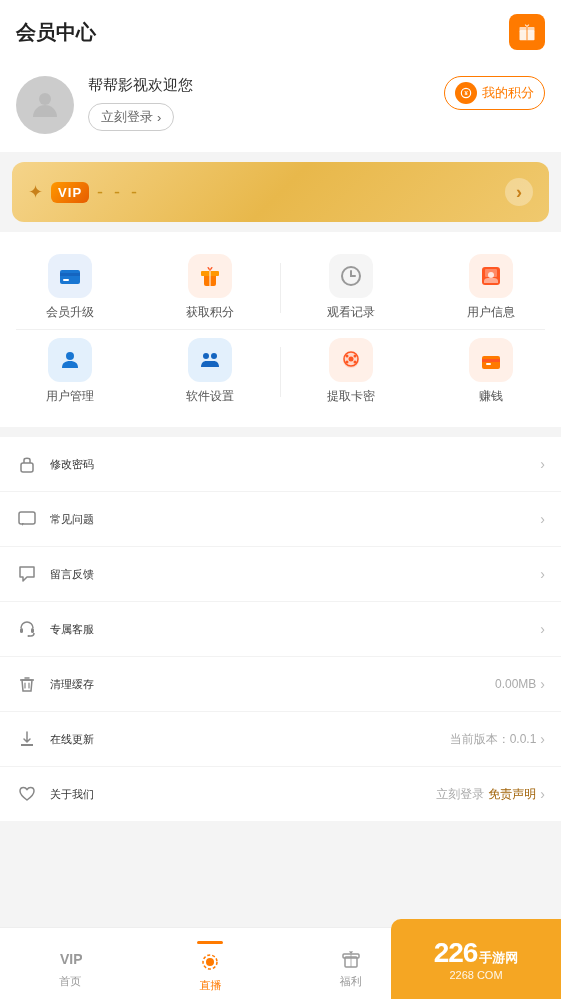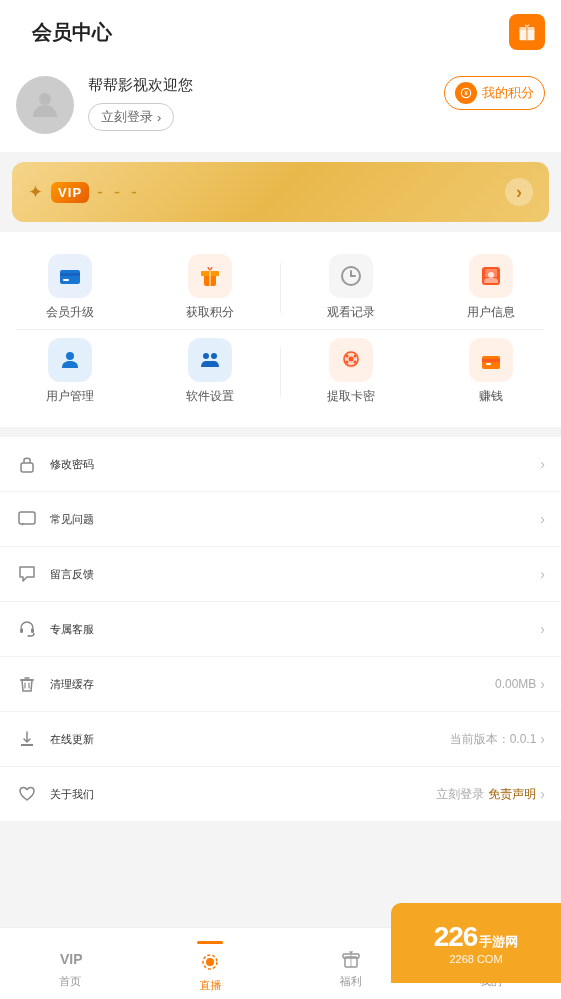--- a/index.html
+++ b/index.html
@@ -9,21 +9,21 @@
       min-height: 999px;
       background: #f4f4f4;
       font-family: -apple-system, 'PingFang SC', 'Microsoft YaHei', sans-serif;
       position: relative;
       overflow-x: hidden;
     }
 
     
     .header {
       background: #fff;
-      padding: 14px 16px 10px 32px;
+      padding: 14px 16px 10px 16px;
       display: flex;
       align-items: center;
       justify-content: space-between;
     }
     .header-title {
       font-size: 20px;
       font-weight: bold;
       color: #222;
     }
     .header-icon-btn {
@@ -256,21 +256,21 @@
       width: 26px;
       height: 3px;
       background: #ff7a00;
       border-radius: 2px;
       margin-bottom: 2px;
     }
 
     
     .watermark {
       position: fixed;
-      bottom: 16px;
+      bottom: 0;
       right: 0;
       width: 170px;
       height: 80px;
       display: flex;
       flex-direction: column;
       align-items: center;
       justify-content: center;
       background: #f5a623;
       border-top-left-radius: 10px;
     }

